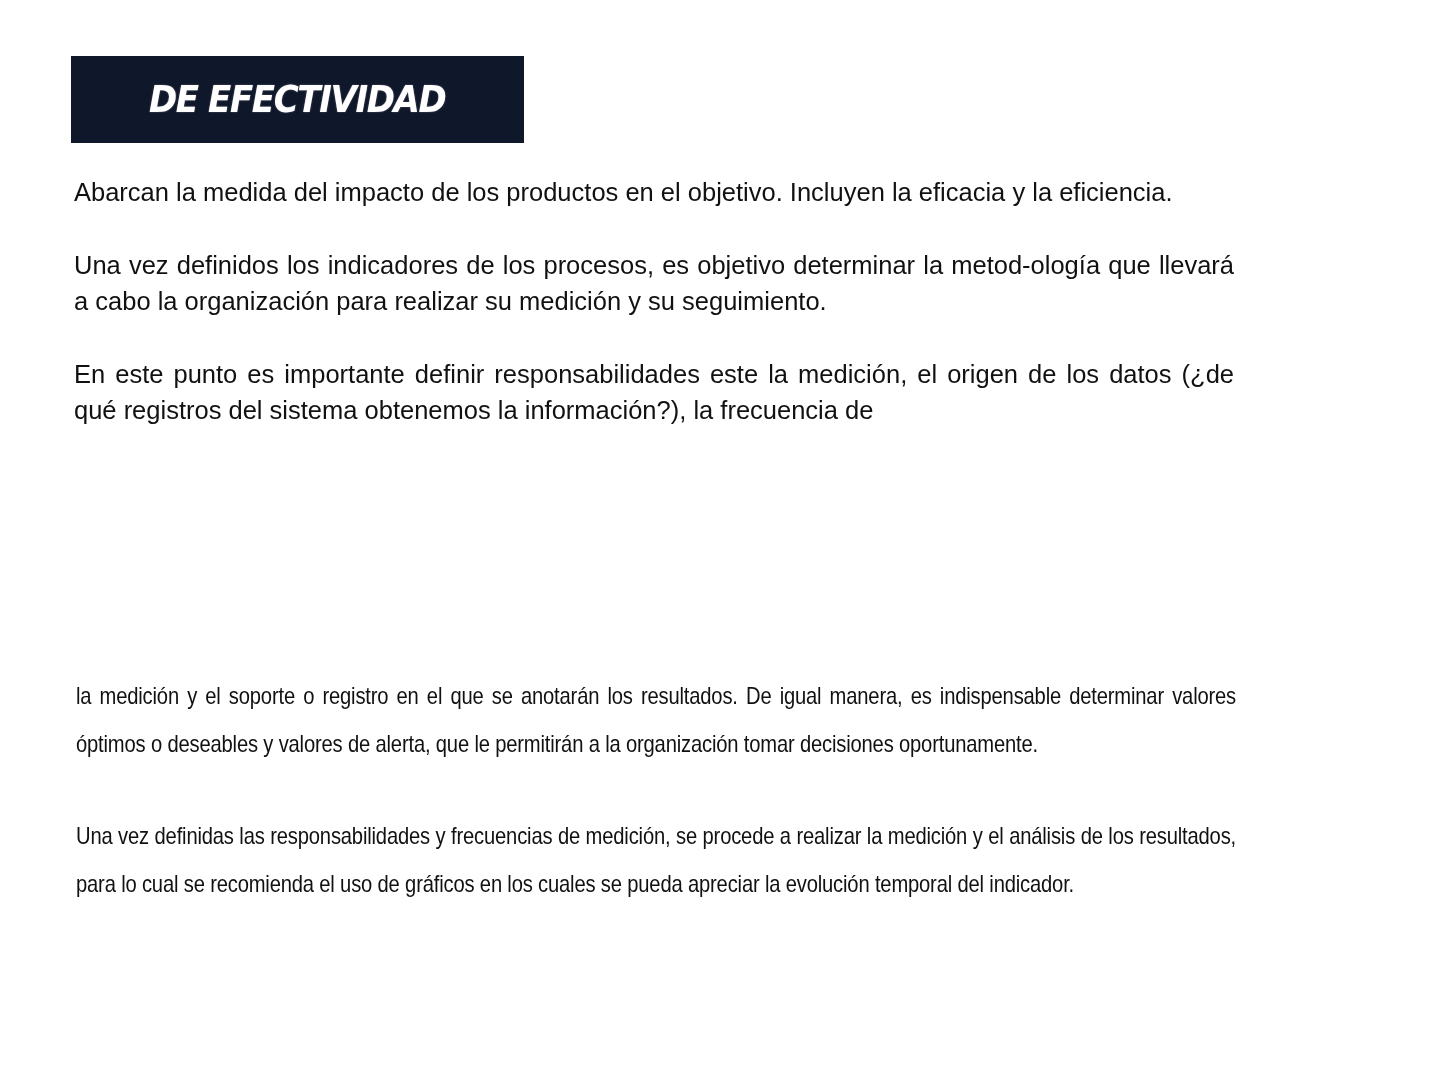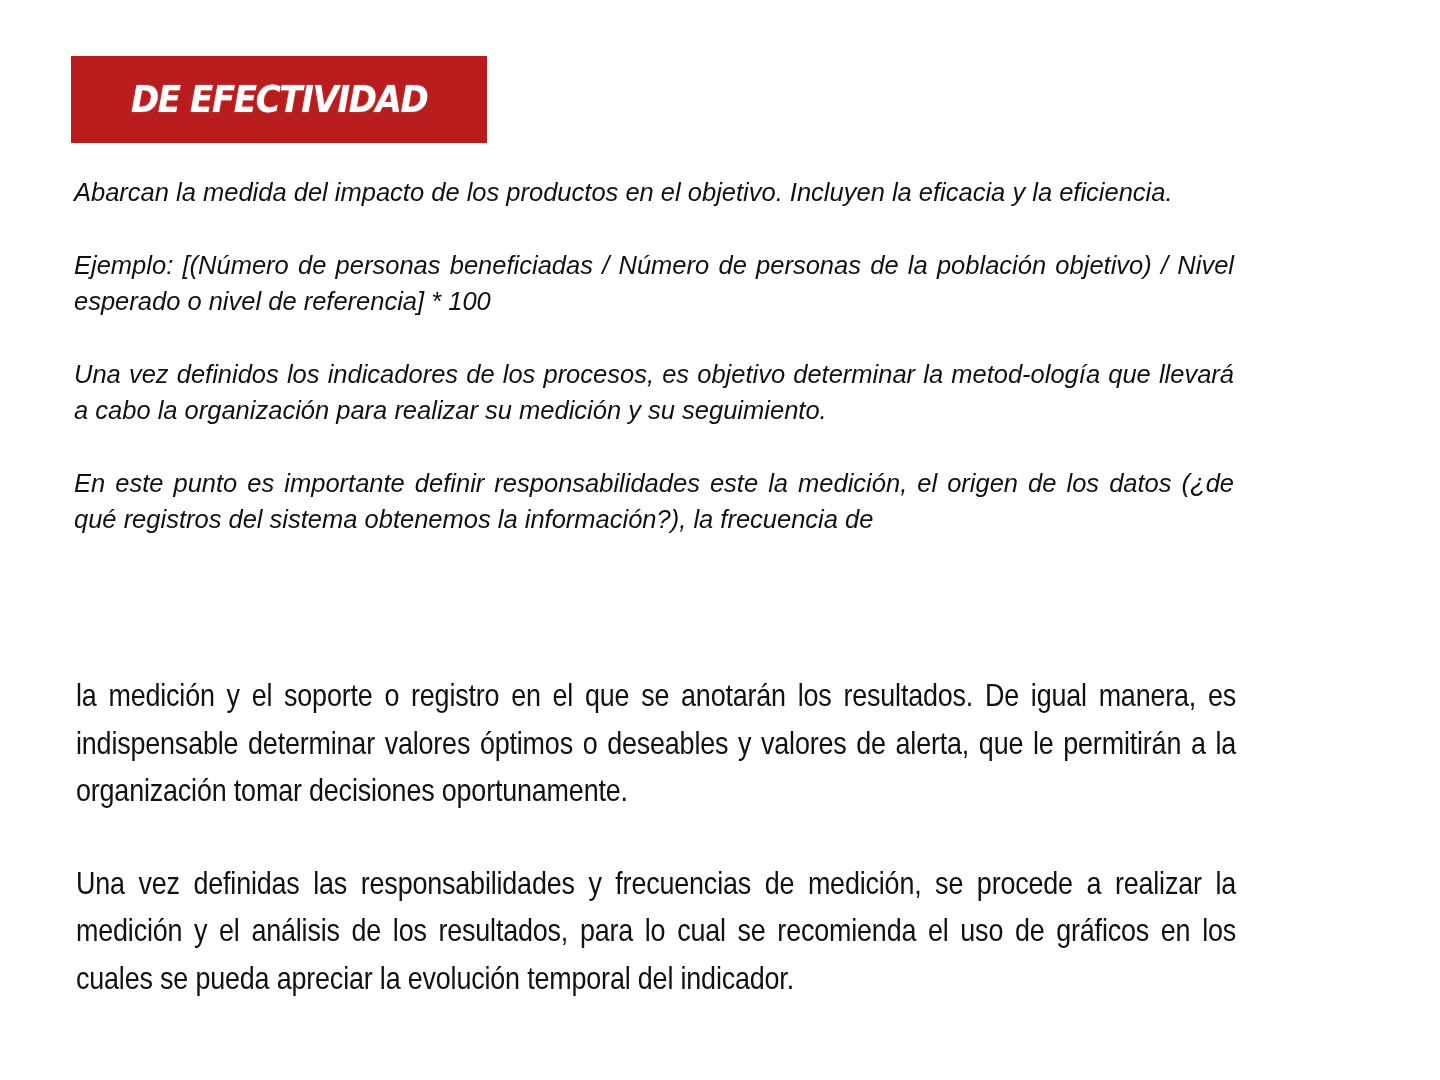--- a/index.html
+++ b/index.html
@@ -12,60 +12,59 @@
       height: 1080px;
       position: relative;
       overflow: hidden;
       font-family: "Liberation Sans", sans-serif;
       color: #111111;
     }
     .banner {
       position: absolute;
       left: 71px;
       top: 56px;
-      width: 416px;
+      width: 453px;
       height: 87px;
-      background: #b91c1c;
+      background: #0f172a;
       display: flex;
       align-items: center;
       justify-content: center;
     }
     .banner-title {
       font-family: "DejaVu Sans", sans-serif;
       font-weight: bold;
       font-style: italic;
       font-size: 37px;
       letter-spacing: -1.5px;
       color: #ffffff;
       text-shadow: 0 0 2px rgba(255,255,255,0.35);
       transform: scaleX(0.92);
       white-space: nowrap;
     }
     .section-upper {
       position: absolute;
       left: 74px;
       top: 174px;
       width: 1160px;
-      font-style: italic;
     }
     .para-upper {
       font-size: 25.5px;
       line-height: 36px;
       margin: 0 0 37px 0;
       text-align: justify;
       text-align-last: left;
     }
     .section-lower {
       position: absolute;
       left: 76px;
       top: 672px;
       width: 1160px;
     }
     .para-lower {
-      font-size: 32px;
+      font-size: 24px;
       line-height: 47.5px;
       margin: 0 0 45px 0;
       text-align: justify;
       text-align-last: left;
       transform-origin: left top;
     }
     .condensed {
       display: block;
       width: 1380px;
       transform: scaleX(0.8406);
@@ -75,21 +74,20 @@
   </style>
 </head>
 <body>
 
 <div class="banner">
   <span class="banner-title">DE EFECTIVIDAD</span>
 </div>
 
 <div class="section-upper">
   <p class="para-upper">Abarcan la medida del impacto de los productos en el objetivo. Incluyen la eficacia y la eficiencia.</p>
-  <p class="para-upper">Ejemplo: [(Número de personas beneficiadas / Número de personas de la población objetivo) / Nivel esperado o nivel de referencia] * 100</p>
   <p class="para-upper">Una vez definidos los indicadores de los procesos, es objetivo determinar la metod-ología que llevará a cabo la organización para realizar su medición y su seguimiento.</p>
   <p class="para-upper">En este punto es importante definir responsabilidades este la medición, el origen de los datos (¿de qué registros del sistema obtenemos la información?), la frecuencia de</p>
 </div>
 
 <div class="section-lower">
   <p class="para-lower">
     <span class="condensed">la medición y el soporte o registro en el que se anotarán los resultados. De igual manera, es indispensable determinar valores óptimos o deseables y valores de alerta, que le permitirán a la organización tomar decisiones oportunamente.</span>
   </p>
   <p class="para-lower">
     <span class="condensed">Una vez definidas las responsabilidades y frecuencias de medición, se procede a realizar la medición y el análisis de los resultados, para lo cual se recomienda el uso de gráficos en los cuales se pueda apreciar la evolución temporal del indicador.</span>

